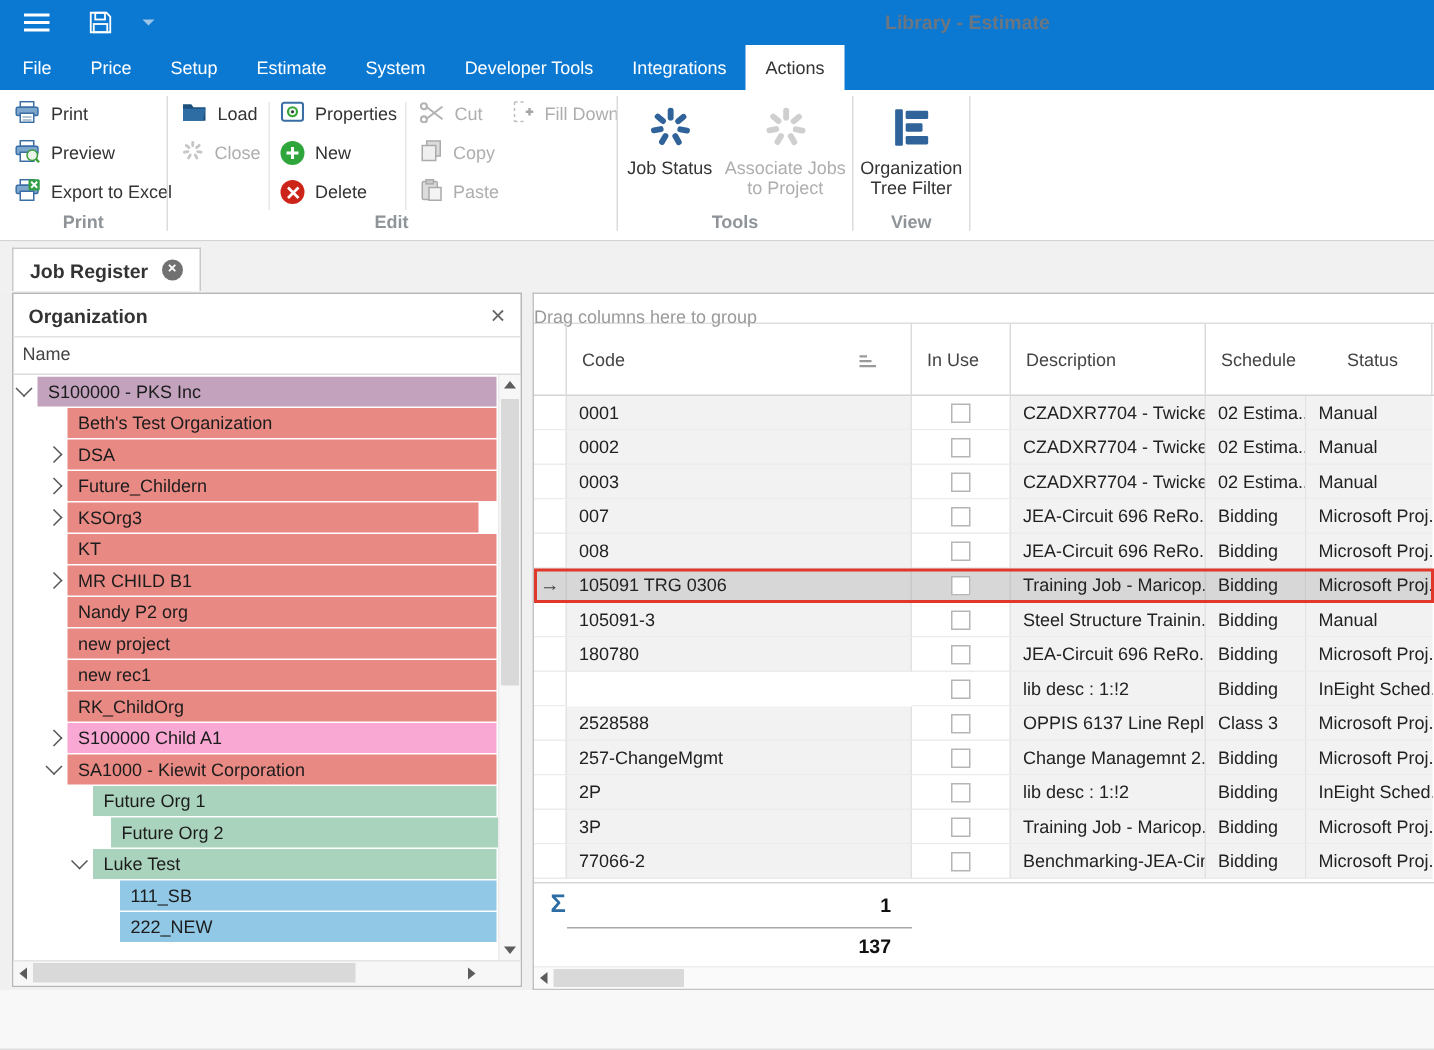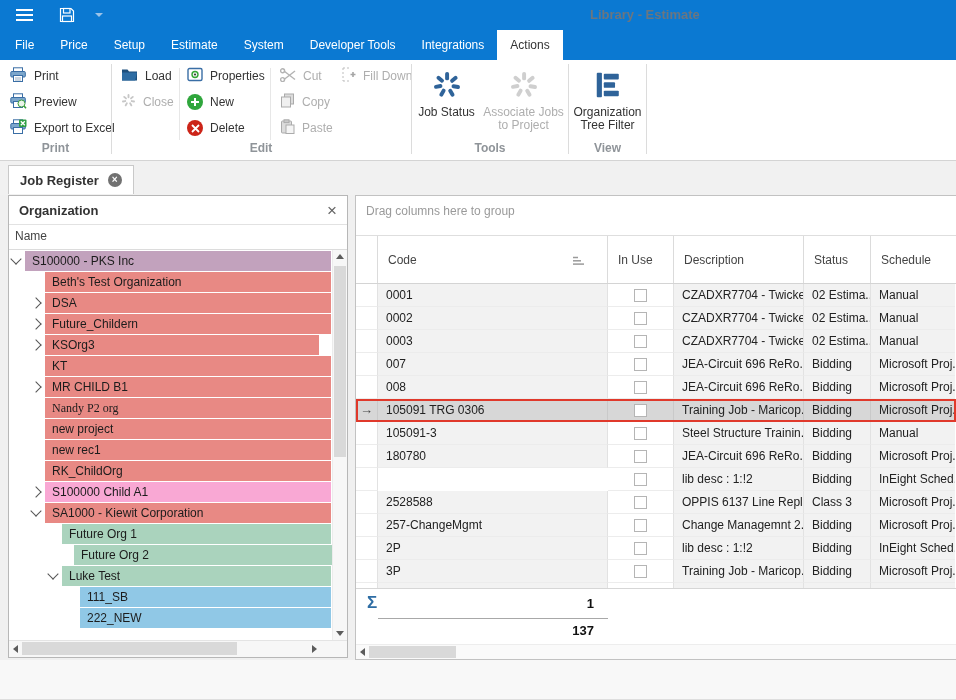--- a/index.html
+++ b/index.html
@@ -54,21 +54,21 @@
   .vthumb{position:absolute;left:1px;right:1px;top:16px;background:#d9d9d9}
   .hscroll{position:relative;background:#f7f7f7;border-top:1px solid #e4e4e4;box-sizing:border-box}
   .hthumb{position:absolute;top:1px;height:13px;background:#d9d9d9}
   .tri{position:absolute;width:0;height:0}
   .tri-up{border-left:4px solid transparent;border-right:4px solid transparent;border-bottom:5px solid #5c5c5c}
   .tri-down{border-left:4px solid transparent;border-right:4px solid transparent;border-top:5px solid #5c5c5c}
   .tri-left{border-top:4px solid transparent;border-bottom:4px solid transparent;border-right:5px solid #5c5c5c}
   .tri-right{border-top:4px solid transparent;border-bottom:4px solid transparent;border-left:5px solid #5c5c5c}
   
   .grid-panel{position:absolute;left:355px;top:0;width:601px;height:465px;background:#fff;border:1px solid #c2c2c2;border-right:none;box-sizing:border-box;display:flex;flex-direction:column}
-  .group-band{height:40px;line-height:30px;color:#9a9a9a;padding-left:10px;border-bottom:1px solid #dedede;box-sizing:border-box}
+  .group-band{height:20px;line-height:30px;color:#9a9a9a;border-bottom:1px solid #dedede;box-sizing:border-box}
   .grid-header{height:48px;display:flex;border-bottom:1px solid #d4d4d4;box-sizing:border-box}
   .gh-cell{box-sizing:border-box;border-right:1px solid #dbdbdb;display:flex;align-items:center;padding-left:10px;color:#444;position:relative}
   .gh-ind{padding:0}
   .sort-ico{position:absolute;right:22px;top:19px}
   .grid-rows{flex:1;overflow:hidden;position:relative}
   .grid-row{display:flex;height:23px;box-sizing:border-box;position:relative}
   .g-cell{box-sizing:border-box;border-right:1px solid #e2e2e2;border-bottom:1px solid #ececec;background:#f2f2f2;
           line-height:22px;padding-left:8px;color:#222;white-space:nowrap;overflow:hidden}
   .g-ind{background:#fff;padding:0;text-align:center;color:#444;line-height:21px;font-size:13px}
   .g-inuse{background:#fff;display:flex;align-items:center;justify-content:center;padding:0}
@@ -339,21 +339,21 @@
             <div class="tree-bar" style="left: 36px; width: 274px; background: rgb(232, 137, 132);">KSOrg3</div>
           </div>
           <div class="tree-row">
             <div class="tree-bar" style="left: 36px; width: 286px; background: rgb(232, 137, 132);">KT</div>
           </div>
           <div class="tree-row">
             <span class="chev chev-right" style="left: 23px;"></span>
             <div class="tree-bar" style="left: 36px; width: 286px; background: rgb(232, 137, 132);">MR CHILD B1</div>
           </div>
           <div class="tree-row">
-            <div class="tree-bar" style="left: 36px; width: 286px; background: rgb(232, 137, 132); font-family: Liberation Serif, serif;">Nandy P2 org</div>
+            <div class="tree-bar" style="left: 36px; width: 286px; background: rgb(232, 137, 132);">Nandy P2 org</div>
           </div>
           <div class="tree-row">
             <div class="tree-bar" style="left: 36px; width: 286px; background: rgb(232, 137, 132);">new project</div>
           </div>
           <div class="tree-row">
             <div class="tree-bar" style="left: 36px; width: 286px; background: rgb(232, 137, 132);">new rec1</div>
           </div>
           <div class="tree-row">
             <div class="tree-bar" style="left: 36px; width: 286px; background: rgb(232, 137, 132);">RK_ChildOrg</div>
           </div>
@@ -408,25 +408,25 @@
               <line x1="1" y1="8.1" x2="12" y2="8.1"></line>
             </svg>
         </span>
       </div>
       <div class="gh-cell" style="width:66px">
         <span>In Use</span>
       </div>
       <div class="gh-cell" style="width:130px">
         <span>Description</span>
       </div>
+      <div class="gh-cell" style="width:84px;border-right:none">
+        <span>Schedule</span>
+      </div>
       <div class="gh-cell" style="width:67px">
         <span>Status</span>
-      </div>
-      <div class="gh-cell" style="width:84px;border-right:none">
-        <span>Schedule</span>
       </div>
     </div>
     <div class="grid-rows" id="gridRows">
         <div class="grid-row">
           <div class="g-cell g-ind" style="width: 22px;"></div>
           <div class="g-cell" style="width: 230px;">0001</div>
           <div class="g-cell g-inuse" style="width: 66px;">
             <div class="checkbox"></div>
           </div>
           <div class="g-cell" style="width: 130px;">CZADXR7704 - Twicke...</div>

